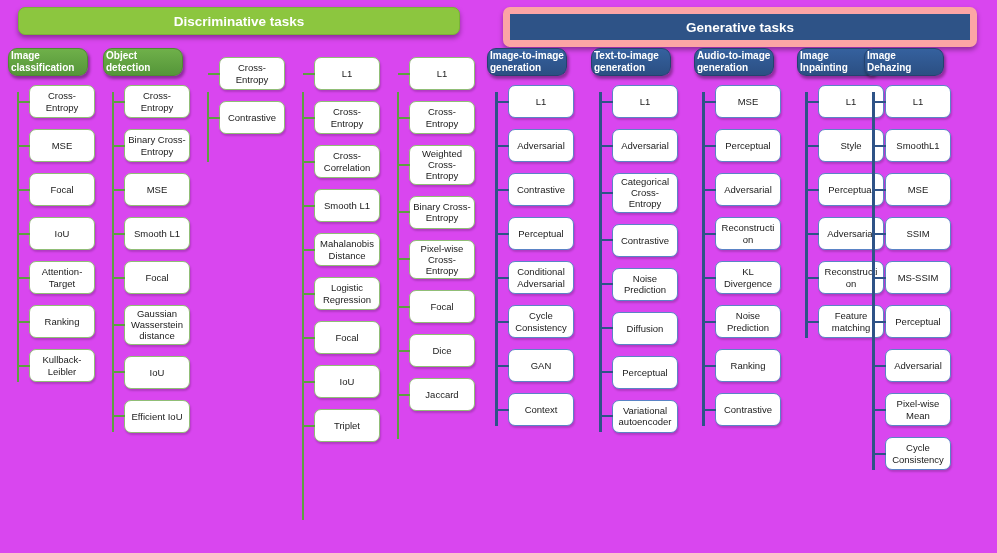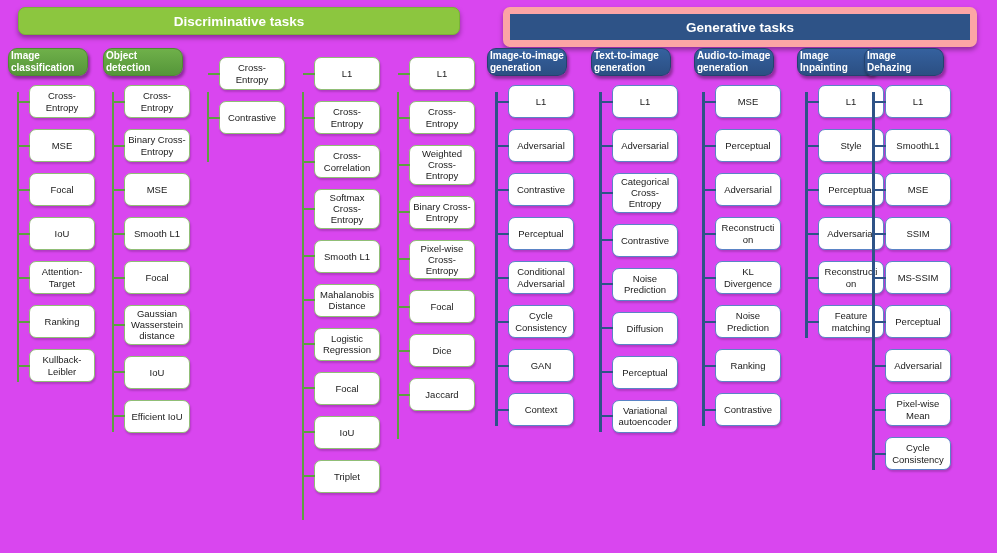--- a/index.html
+++ b/index.html
@@ -95,21 +95,20 @@
         <div class="node">Contrastive</div>
       </div>
   </div>
 
   <div class="col green col-3">
     <div class="trunk" style="height: 428.109px;"></div>
     <div class="items">
         <div class="node">L1</div>
         <div class="node">Cross-Entropy</div>
         <div class="node">Cross-Correlation</div>
-        <div class="node">Softmax Cross-Entropy</div>
         <div class="node">Smooth L1</div>
         <div class="node">Mahalanobis Distance</div>
         <div class="node">Logistic Regression</div>
         <div class="node">Focal</div>
         <div class="node">IoU</div>
         <div class="node">Triplet</div>
       </div>
   </div>
 
   <div class="col green col-4">

